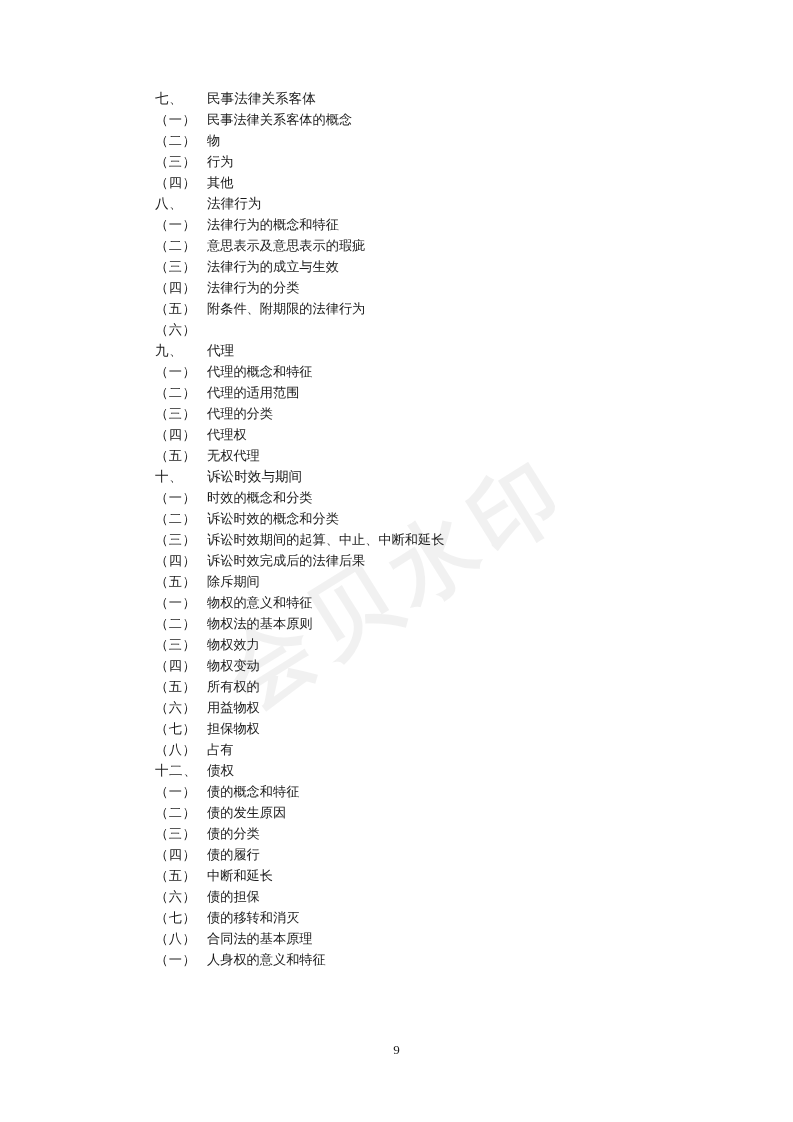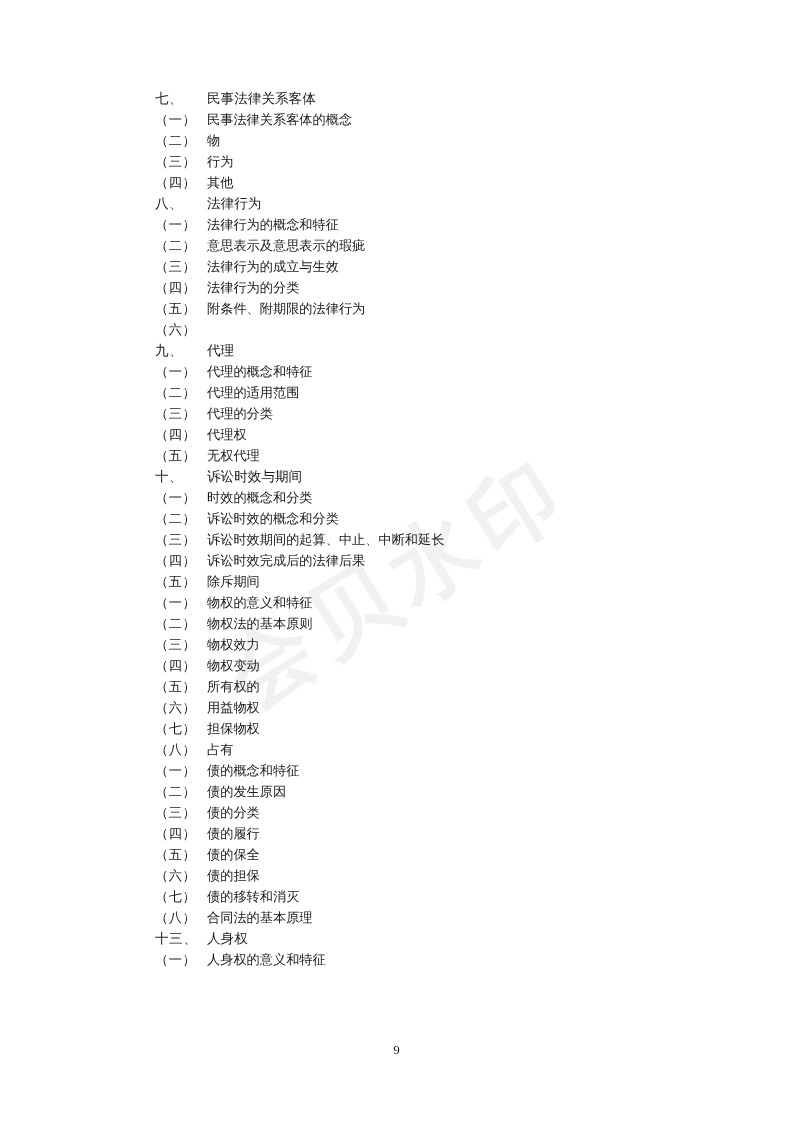--- a/index.html
+++ b/index.html
@@ -204,56 +204,56 @@
         <span class="txt">用益物权</span>
       </div>
       <div class="toc-line level2">
         <span class="num">（七）</span>
         <span class="txt">担保物权</span>
       </div>
       <div class="toc-line level2">
         <span class="num">（八）</span>
         <span class="txt">占有</span>
       </div>
+      <div class="toc-line level1">
+        <span class="num">十二、</span>
+        <span class="txt">债权</span>
+      </div>
       <div class="toc-line level2">
         <span class="num">（一）</span>
         <span class="txt">债的概念和特征</span>
       </div>
       <div class="toc-line level2">
         <span class="num">（二）</span>
         <span class="txt">债的发生原因</span>
       </div>
       <div class="toc-line level2">
         <span class="num">（三）</span>
         <span class="txt">债的分类</span>
       </div>
       <div class="toc-line level2">
         <span class="num">（四）</span>
         <span class="txt">债的履行</span>
       </div>
       <div class="toc-line level2">
         <span class="num">（五）</span>
-        <span class="txt">债的保全</span>
+        <span class="txt">中断和延长</span>
       </div>
       <div class="toc-line level2">
         <span class="num">（六）</span>
         <span class="txt">债的担保</span>
       </div>
       <div class="toc-line level2">
         <span class="num">（七）</span>
         <span class="txt">债的移转和消灭</span>
       </div>
       <div class="toc-line level2">
         <span class="num">（八）</span>
         <span class="txt">合同法的基本原理</span>
       </div>
-      <div class="toc-line level1">
-        <span class="num">十三、</span>
-        <span class="txt">人身权</span>
-      </div>
       <div class="toc-line level2">
         <span class="num">（一）</span>
         <span class="txt">人身权的意义和特征</span>
       </div>
     </div>
 
   <div class="page-number">9</div>
 
 </div>
 

